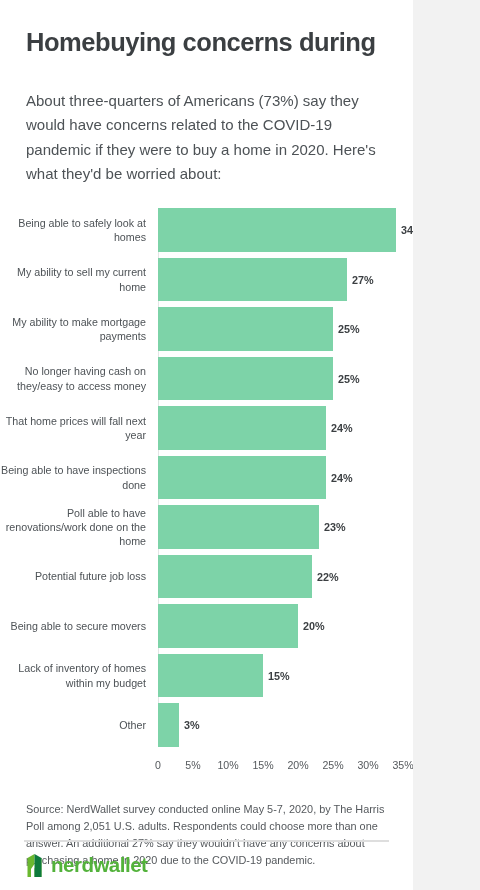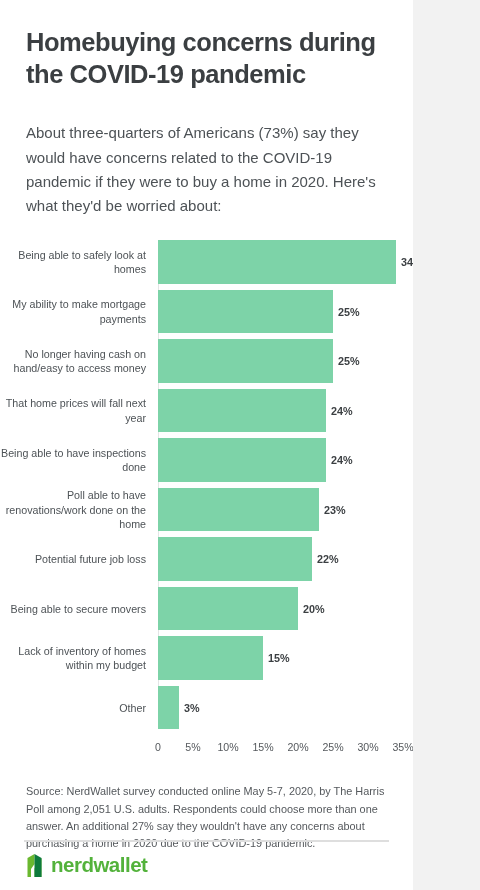--- a/index.html
+++ b/index.html
@@ -155,44 +155,50 @@
   }
 </style>
 </head>
 <body>
 
 <div class="page">
 
   <div class="header">
     <h1 class="title">
       <span>Homebuying concerns during</span><br>
-      <span>the COVID-19 pandemic</span>
     </h1>
     <p class="subtitle">About three-quarters of Americans (73%) say they would have concerns related to the COVID-19 pandemic if they were to buy a home in 2020. Here's what they'd be worried about:</p>
   </div>
 
   <div class="chart">
     <div class="rows" id="chart-rows">
       <div class="axis-line"></div>
     <div class="row">
           <div class="cat-label">Being able to safely look at homes</div>
           <div class="bar-area">
             <div class="bar" style="width: 238px; background: rgb(125, 211, 168);"></div>
             <span class="bar-value">34%</span>
           </div>
         </div>
         <div class="row">
+          <div class="cat-label">My ability to sell my current home</div>
+          <div class="bar-area">
+            <div class="bar" style="width: 189px; background: rgb(125, 211, 168);"></div>
+            <span class="bar-value">27%</span>
+          </div>
+        </div>
+        <div class="row">
           <div class="cat-label">My ability to make mortgage payments</div>
           <div class="bar-area">
             <div class="bar" style="width: 175px; background: rgb(125, 211, 168);"></div>
             <span class="bar-value">25%</span>
           </div>
         </div>
         <div class="row">
-          <div class="cat-label">No longer having cash on hand/easy to access money</div>
+          <div class="cat-label">No longer having cash on they/easy to access money</div>
           <div class="bar-area">
             <div class="bar" style="width: 175px; background: rgb(125, 211, 168);"></div>
             <span class="bar-value">25%</span>
           </div>
         </div>
         <div class="row">
           <div class="cat-label">That home prices will fall next year</div>
           <div class="bar-area">
             <div class="bar" style="width: 168px; background: rgb(125, 211, 168);"></div>
             <span class="bar-value">24%</span>

